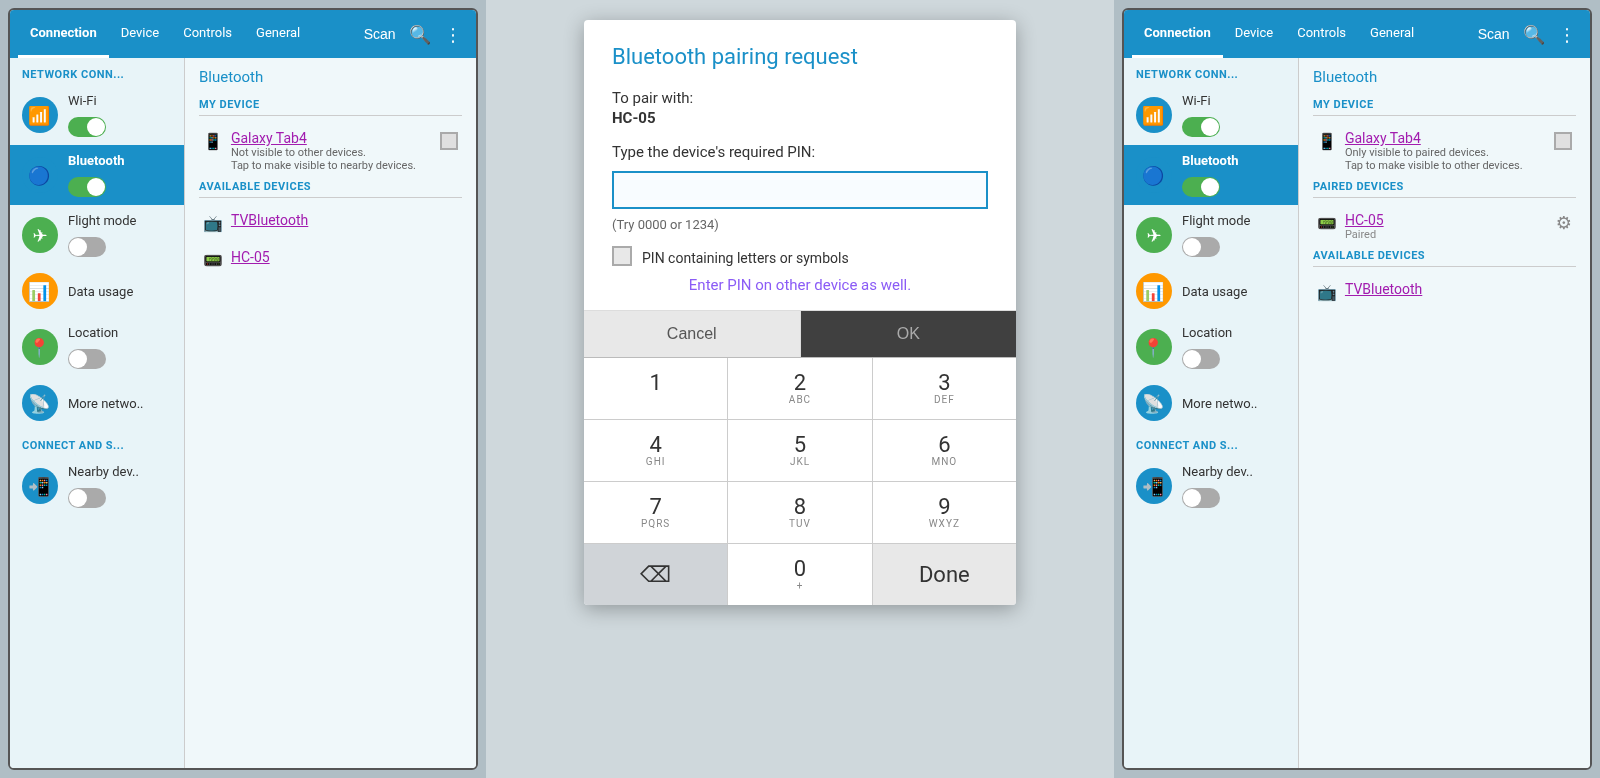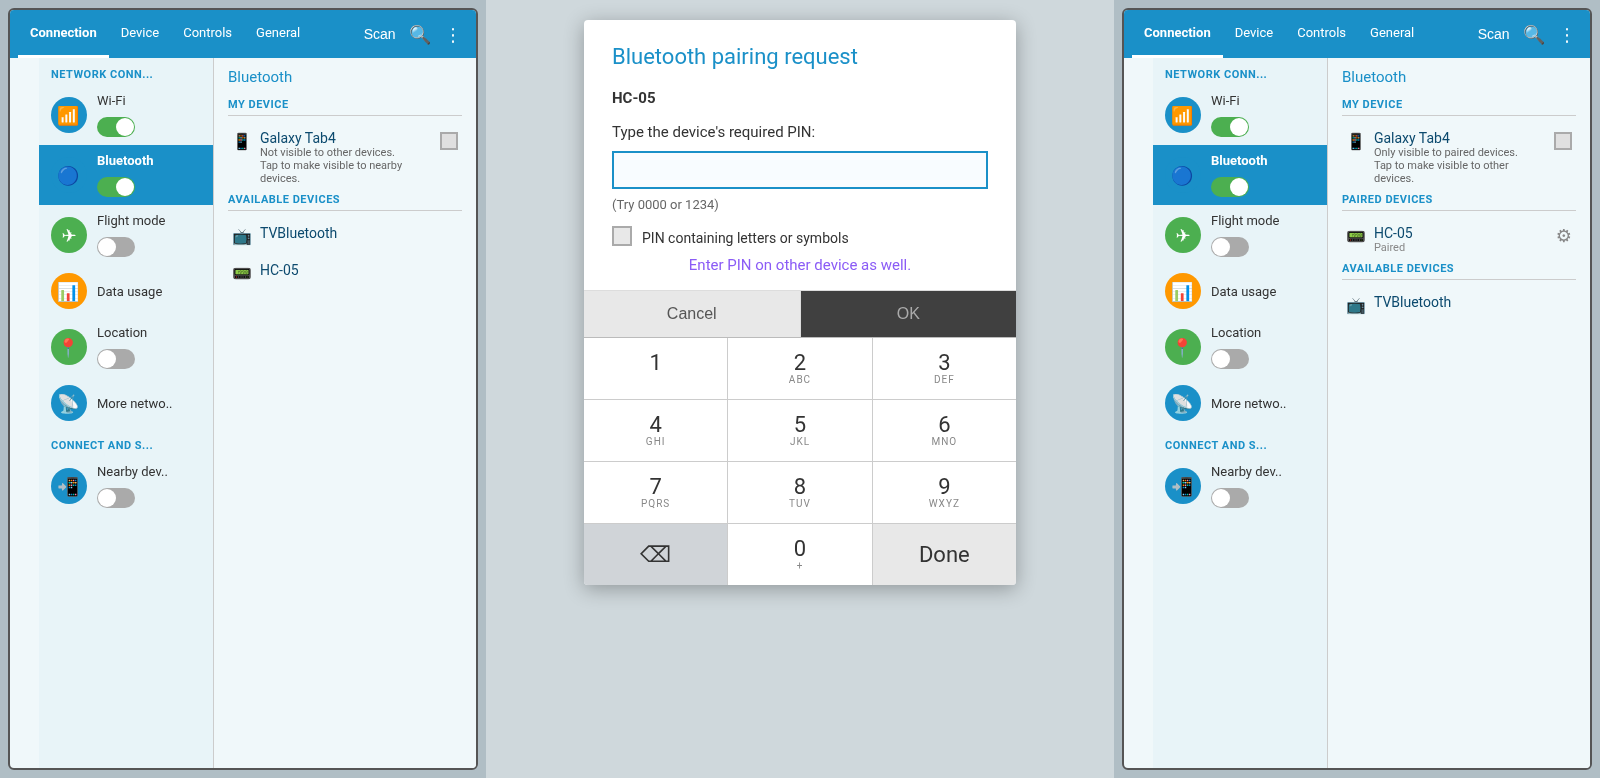--- a/index.html
+++ b/index.html
@@ -78,21 +78,20 @@
       padding: 4px 6px;
       cursor: pointer;
     }
 
     
     .content-area {
       display: flex;
       flex-direction: row;
       flex: 1;
       overflow: hidden;
-      padding-left: 29px;
     }
 
     
     .left-sidebar {
       width: 175px;
       background: #e8f4f8;
       border-right: 1px solid #ccc;
       overflow-y: auto;
       flex-shrink: 0;
     }
@@ -216,21 +215,22 @@
       flex-shrink: 0;
       margin-top: 2px;
     }
 
     .device-info {
       flex: 1;
     }
 
     .device-name {
       font-size: 14px;
-      color: #0c4a6e;
+      color: #a21caf;
+      text-decoration: underline;
     }
     .device-sub {
       font-size: 11px;
       color: #666;
     }
 
     .device-checkbox {
       width: 18px;
       height: 18px;
       border: 2px solid #aaa;
@@ -522,20 +522,21 @@
         </div>
       </div>
     </div>
   </div>
 </div>
 
 <div class="middle-area">
   <div class="dialog-container">
     <div class="dialog-content">
       <div class="dialog-title">Bluetooth pairing request</div>
+      <div class="dialog-pair-label">To pair with:</div>
       <div class="dialog-device-name">HC-05</div>
       <div class="dialog-pin-label">Type the device's required PIN:</div>
       <input class="pin-input" type="text" placeholder="" style="">
       <div class="pin-hint">(Try 0000 or 1234)</div>
       <div class="pin-checkbox-row">
         <div class="pin-checkbox"></div>
         <span class="pin-checkbox-label">PIN containing letters or symbols</span>
       </div>
       <div class="dialog-enter-label">Enter PIN on other device as well.</div>
     </div>

